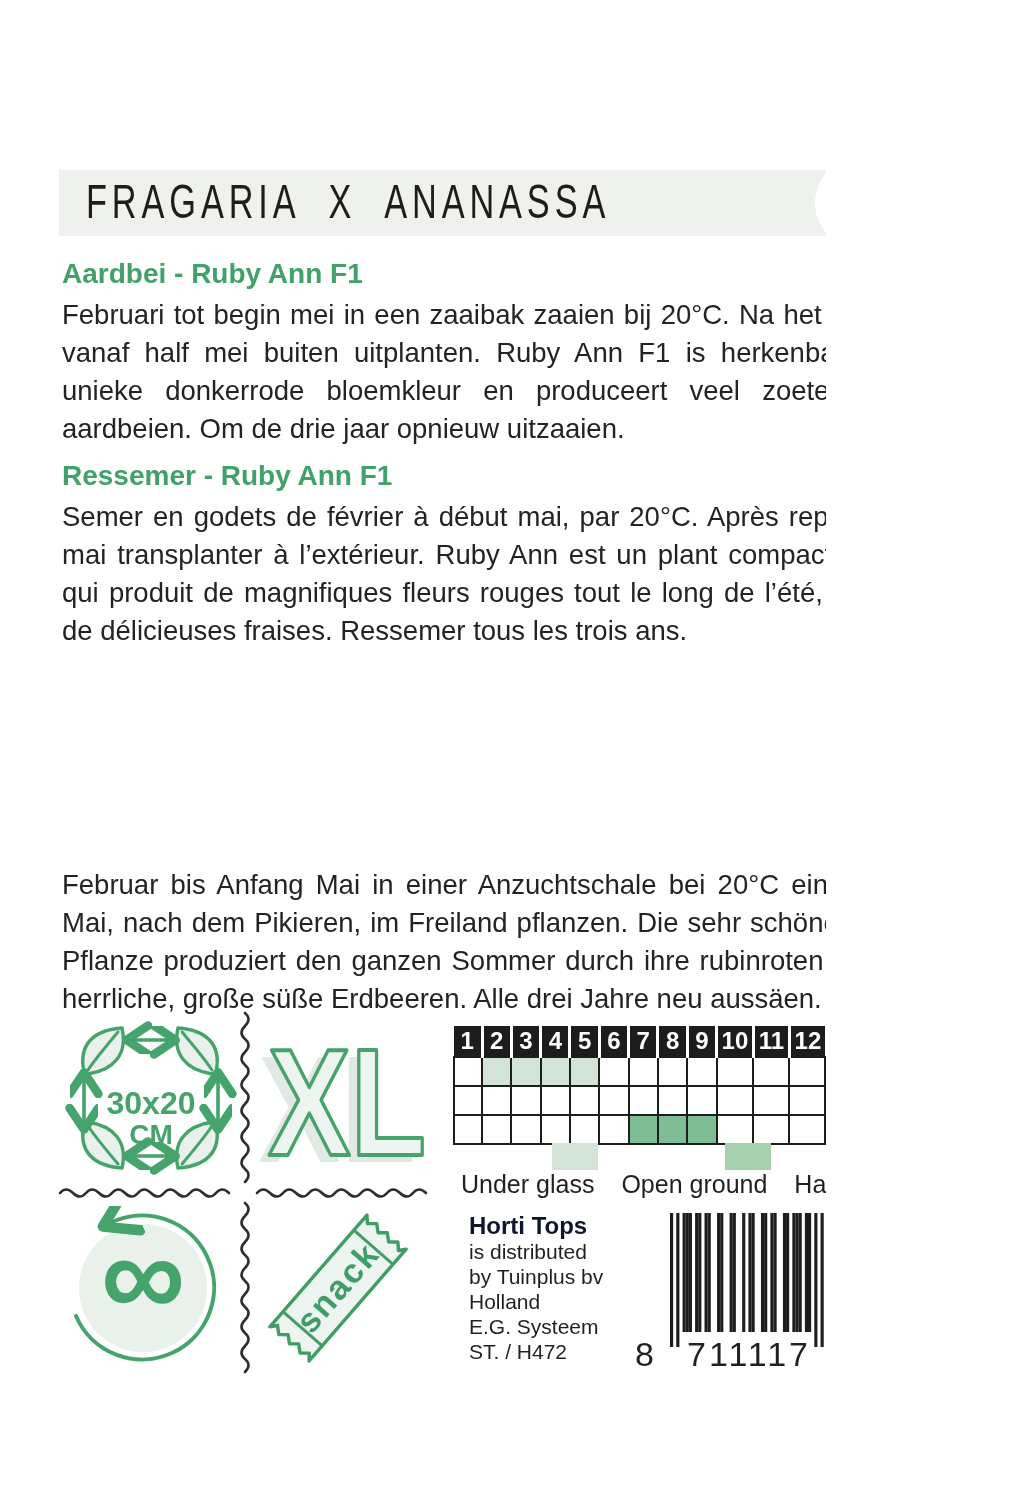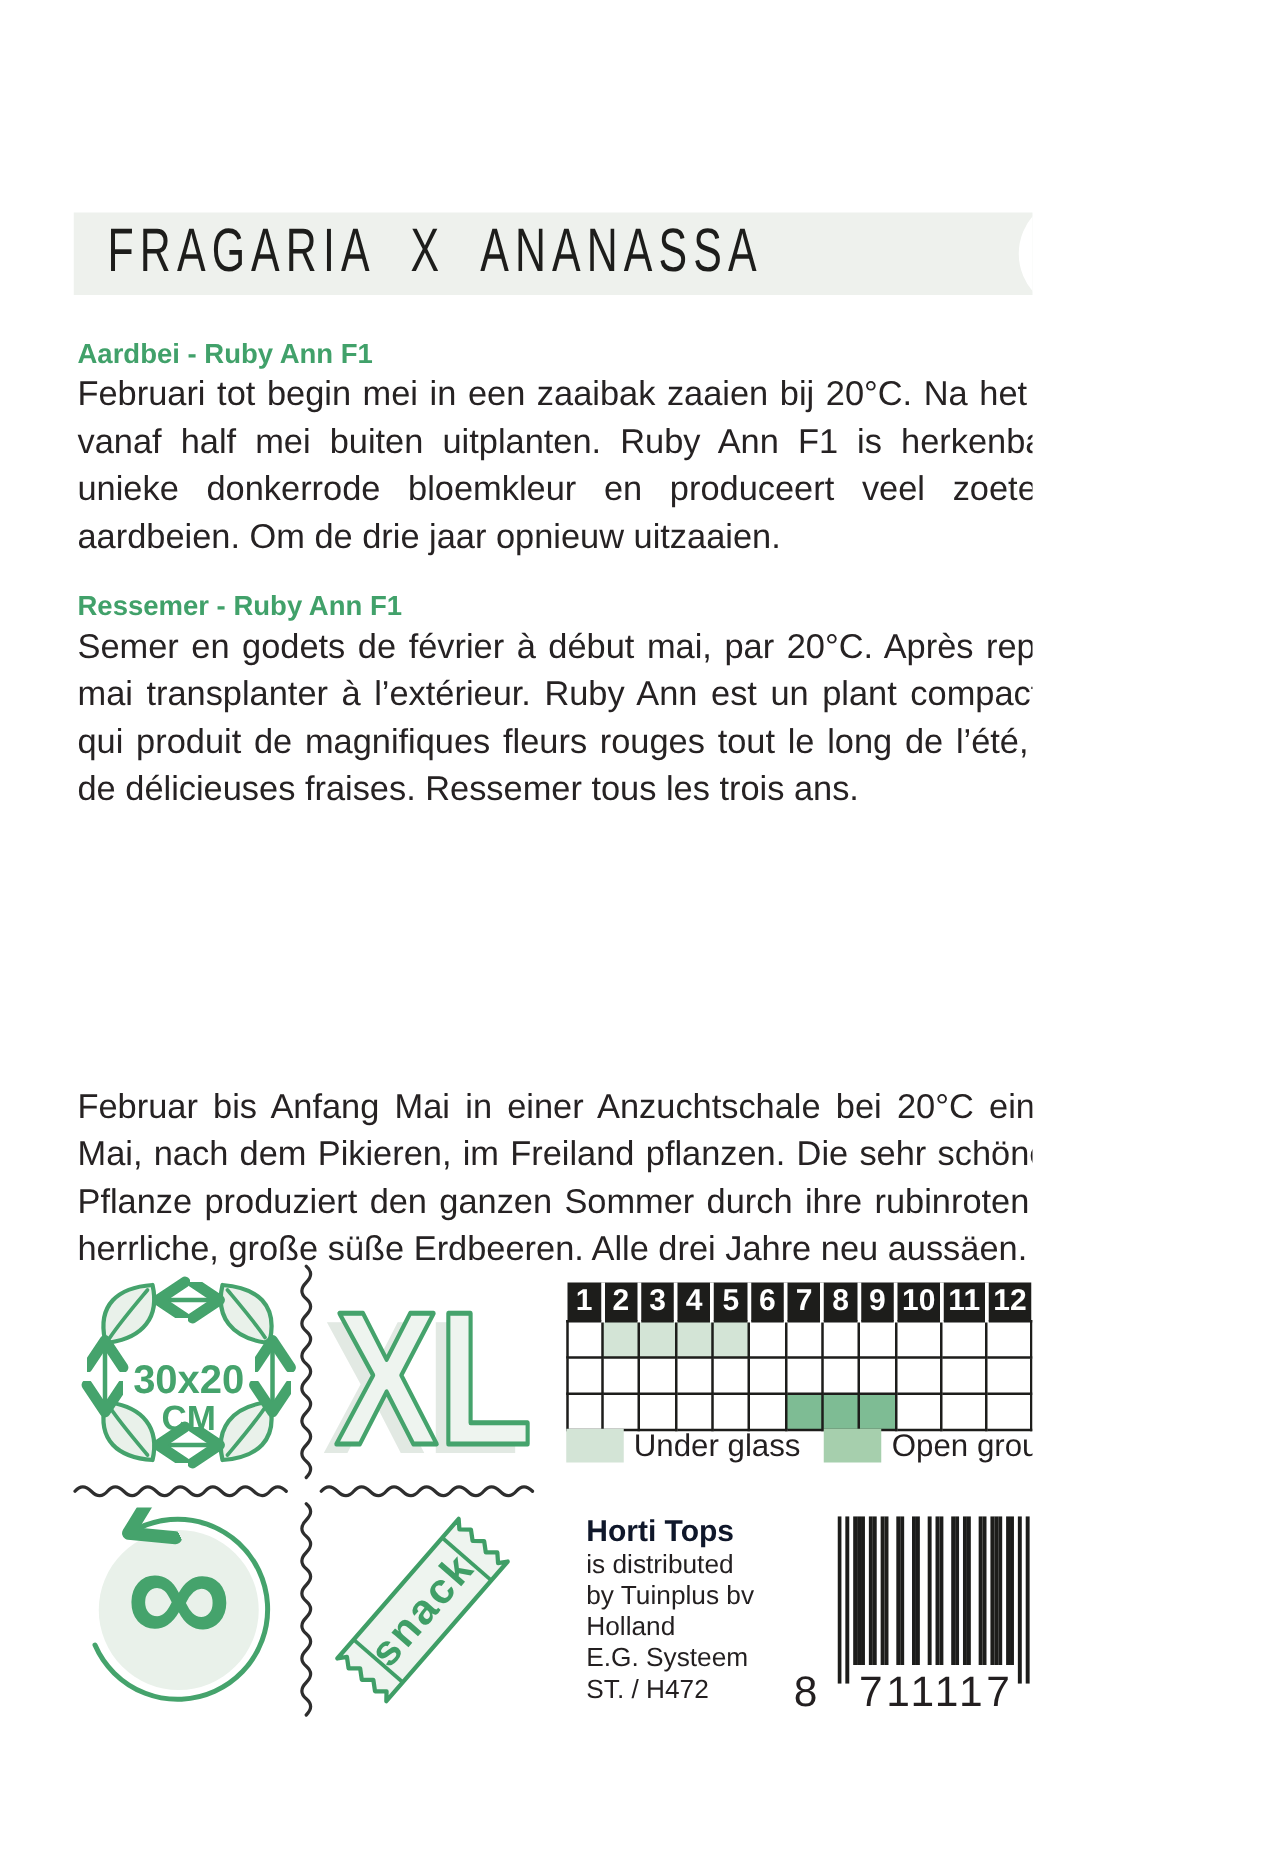--- a/index.html
+++ b/index.html
@@ -10,40 +10,40 @@
   .banner{position:absolute;left:59px;top:170px;width:776px;height:66px;background:#eef1ed;}
   .banner::after{content:'';position:absolute;right:-72px;top:50%;transform:translateY(-50%);
         width:92px;height:92px;border-radius:50%;background:#fff;}
   .banner-title{position:absolute;left:27px;top:50%;transform:translateY(-54%) scaleX(0.70);
         transform-origin:left center;font-size:49px;font-weight:500;letter-spacing:7px;
         word-spacing:22px;color:#1d1d1b;white-space:nowrap;}
 
   .f1-logo{position:absolute;left:856px;top:158px;}
 
   
-  .sec-title{position:absolute;left:62px;width:905px;font-size:22px;font-weight:bold;color:#41a16a;margin-top:12px;}
+  .sec-title{position:absolute;left:62px;width:905px;font-size:28px;font-weight:bold;color:#41a16a;}
   .sec-body{position:absolute;left:62px;width:905px;font-size:27.5px;line-height:38px;
         text-align:justify;color:#262223;}
 
   
   .icon-abs{position:absolute;}
 
   
   .wavy{stroke:#2e2e2e;stroke-width:2.6;fill:none;stroke-linecap:round;}
 
   
   .calendar{position:absolute;left:453px;top:1026px;border-collapse:collapse;table-layout:fixed;}
   .calendar th{width:43px;height:30px;background:#1d1d1b;color:#fff;font-size:24px;
         font-weight:bold;text-align:center;padding:0;}
   .calendar th + th{border-left:3px solid #fff;}
   .calendar td{width:43px;height:27px;border:2px solid #1d1d1b;padding:0;}
   .legend{position:absolute;left:453px;top:1143px;display:flex;align-items:center;column-gap:15px;}
   .legend .sw{width:46px;height:27px;}
   .legend .lbl{font-size:25px;color:#231f20;margin-left:8px;margin-right:4px;white-space:nowrap;}
-  .legend .item{display:flex;align-items:flex-start;}
+  .legend .item{display:flex;align-items:flex-end;flex-direction:column;}
 
   
   .dist{position:absolute;left:469px;top:1212px;}
   .dist-name{font-size:24px;font-weight:bold;line-height:27px;color:#0f172a;}
   .dist-line{font-size:21px;line-height:25px;color:#231f20;}
 
   
   .barcode{position:absolute;left:635px;top:1213px;width:345px;height:155px;}
   .barcode svg{position:absolute;left:35px;top:0;}
   .bc-digit{position:absolute;top:122px;font-size:34px;color:#231f20;white-space:nowrap;}

